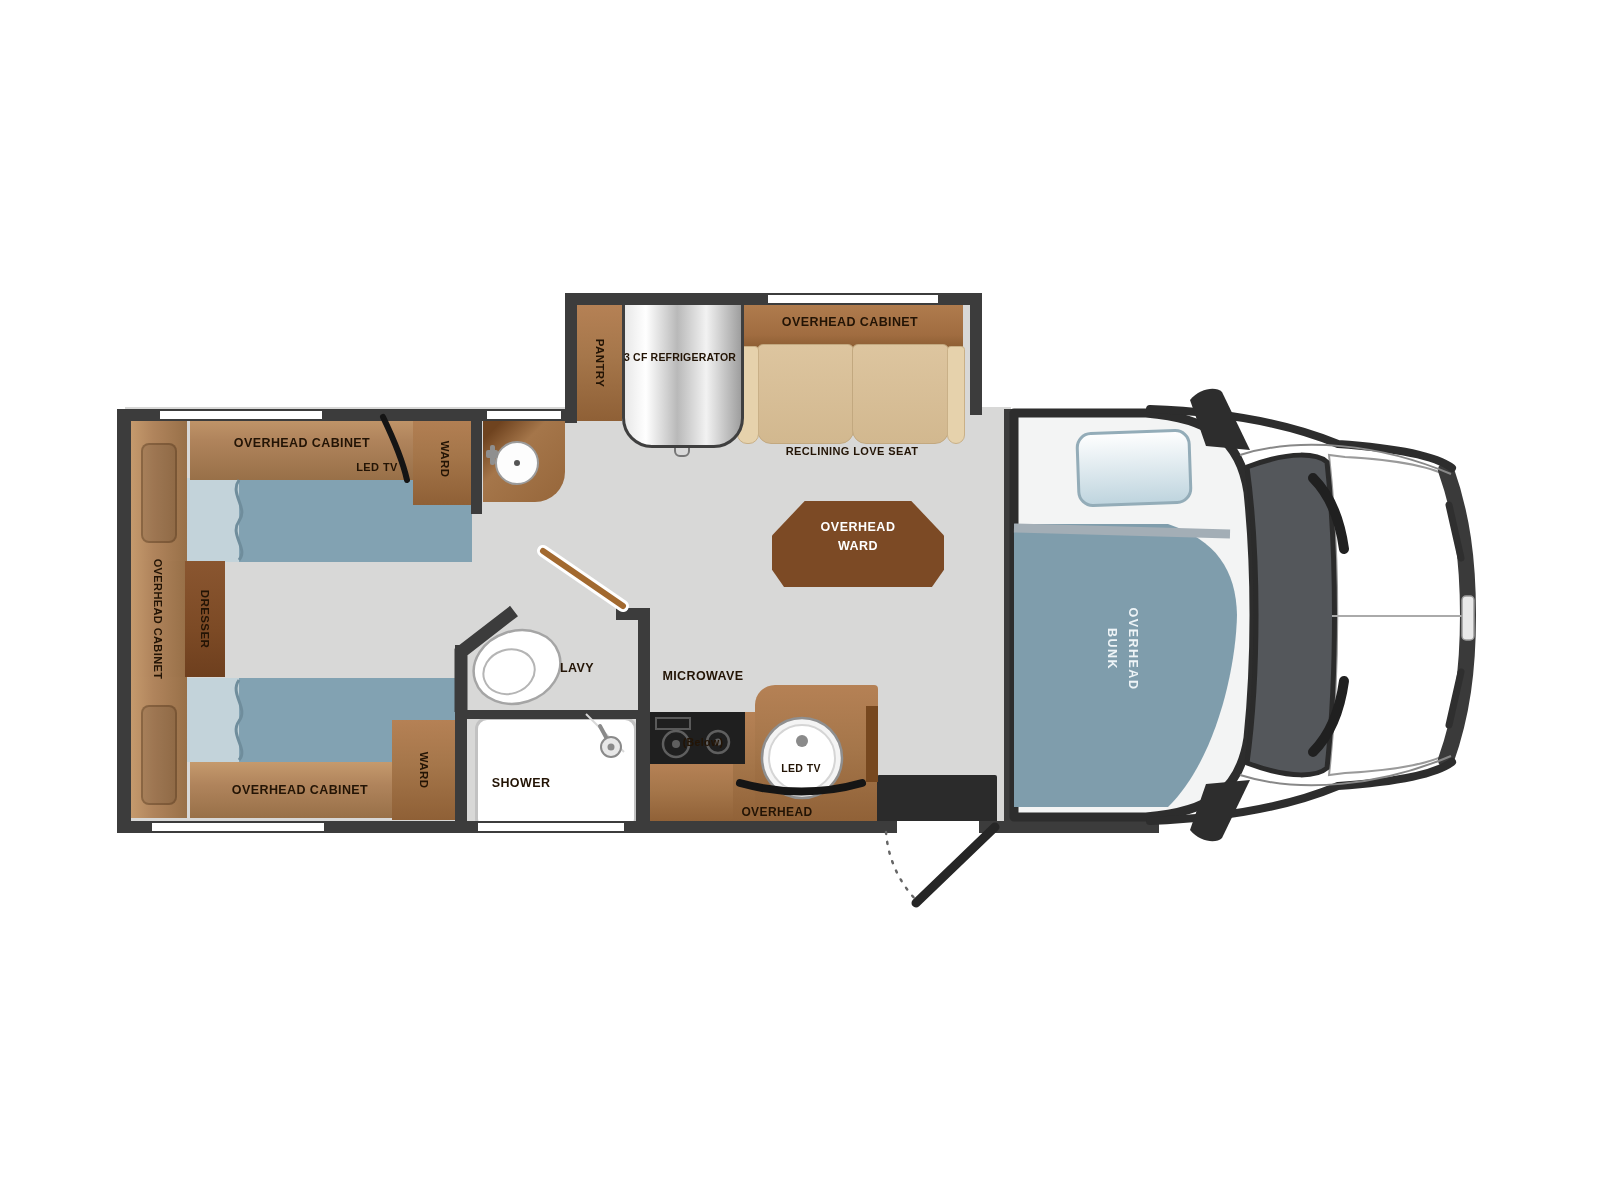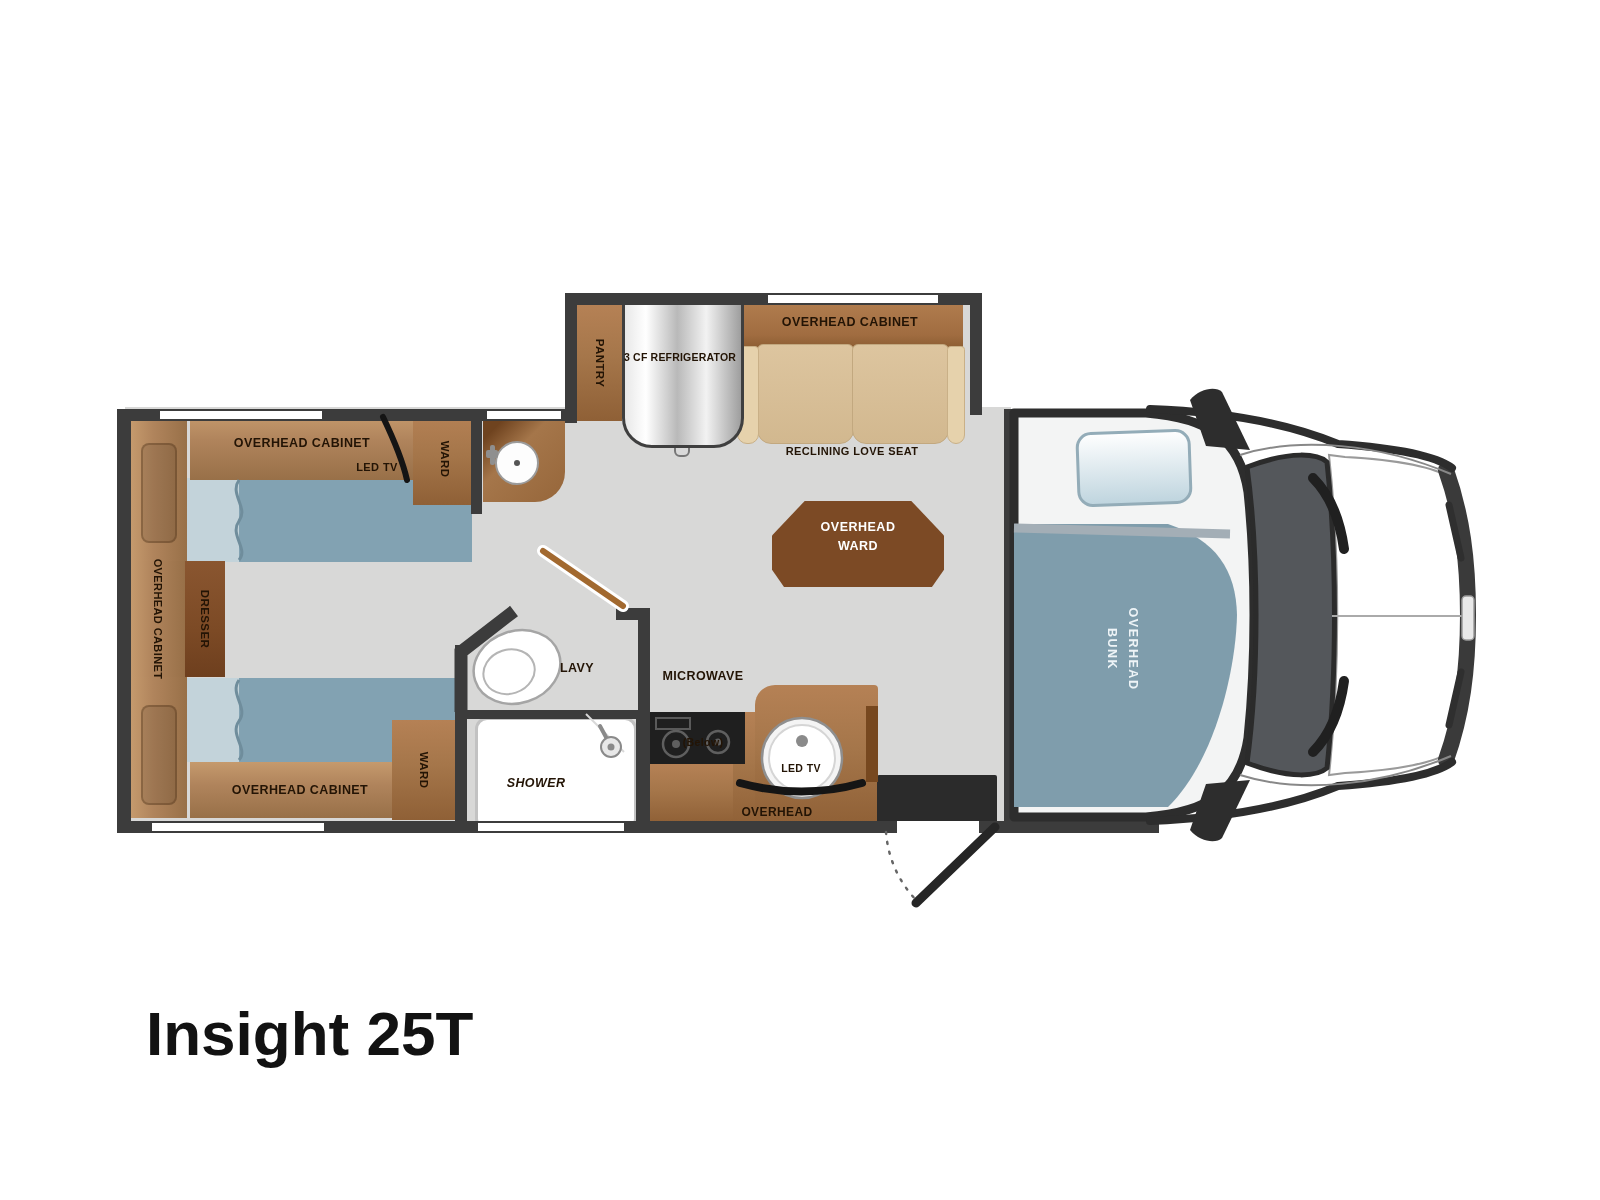--- a/index.html
+++ b/index.html
@@ -197,20 +197,19 @@
   <div class="hl" style="left:852px;top:451px;font-size:11px;">RECLINING LOVE SEAT</div>
   <div class="tbl-label">
     <span style="display:block;">OVERHEAD</span>
     <span style="display:block;">WARD</span>
   </div>
   <div class="hl" style="left:577px;top:668px;">LAVY</div>
   <div class="hl" style="left:703px;top:676px;">MICROWAVE</div>
   <div class="hl" style="left:703px;top:694px;font-size:10.5px;margin-top:48px;">(Below)</div>
   <div class="hl" style="left:801px;top:768px;font-size:10.5px;">LED TV</div>
   <div class="hl" style="left:777px;top:812px;font-size:12px;">OVERHEAD</div>
-  <div class="hl" style="left:536px;top:783px;font-style:italic;">SHOWER</div>
+  <div class="hl" style="left:521px;top:783px;">SHOWER</div>
   <div class="bunk-label">
     <span style="display:block;">OVERHEAD</span>
     <span style="display:block;">BUNK</span>
   </div>
 
-  <div class="title">Insight 25T</div>
 </div>
 
 </body></html>

